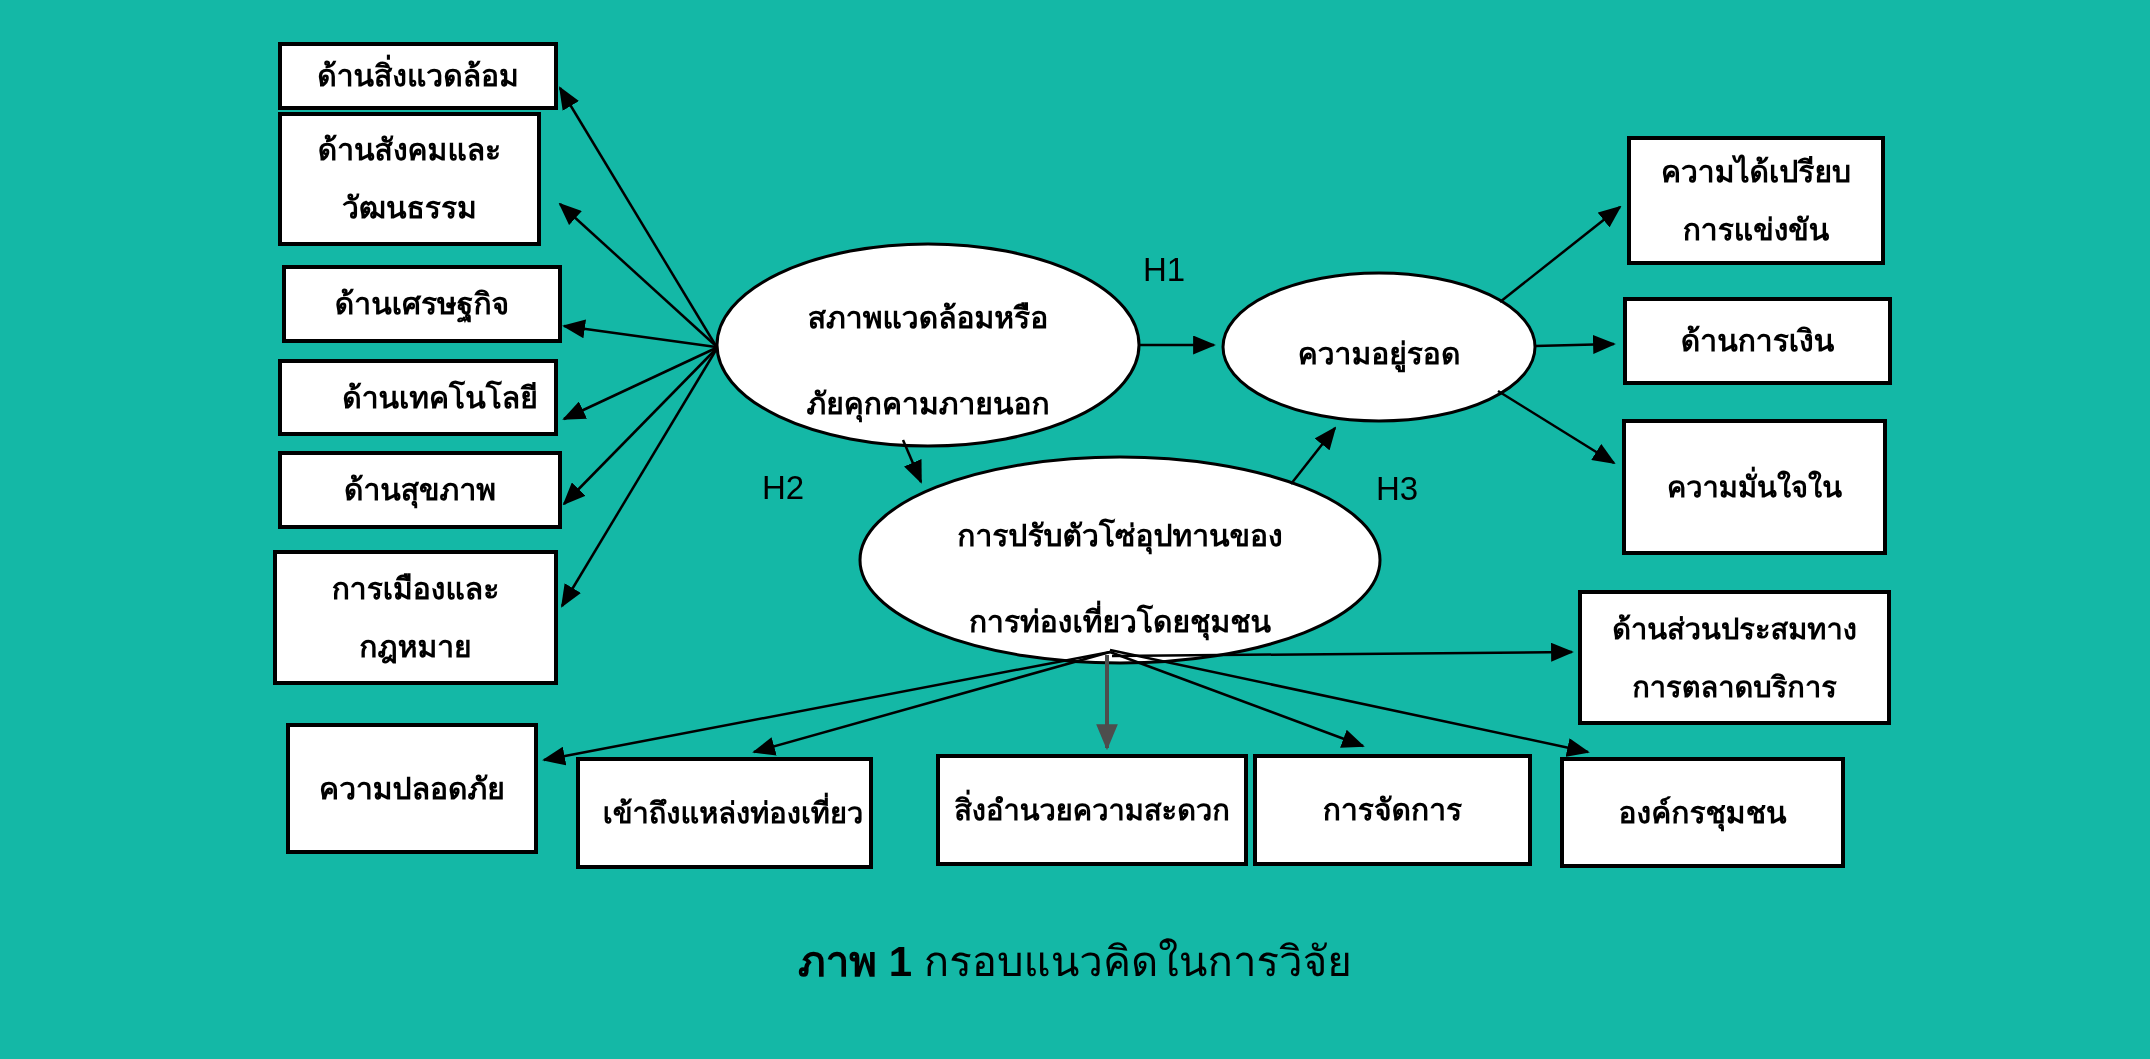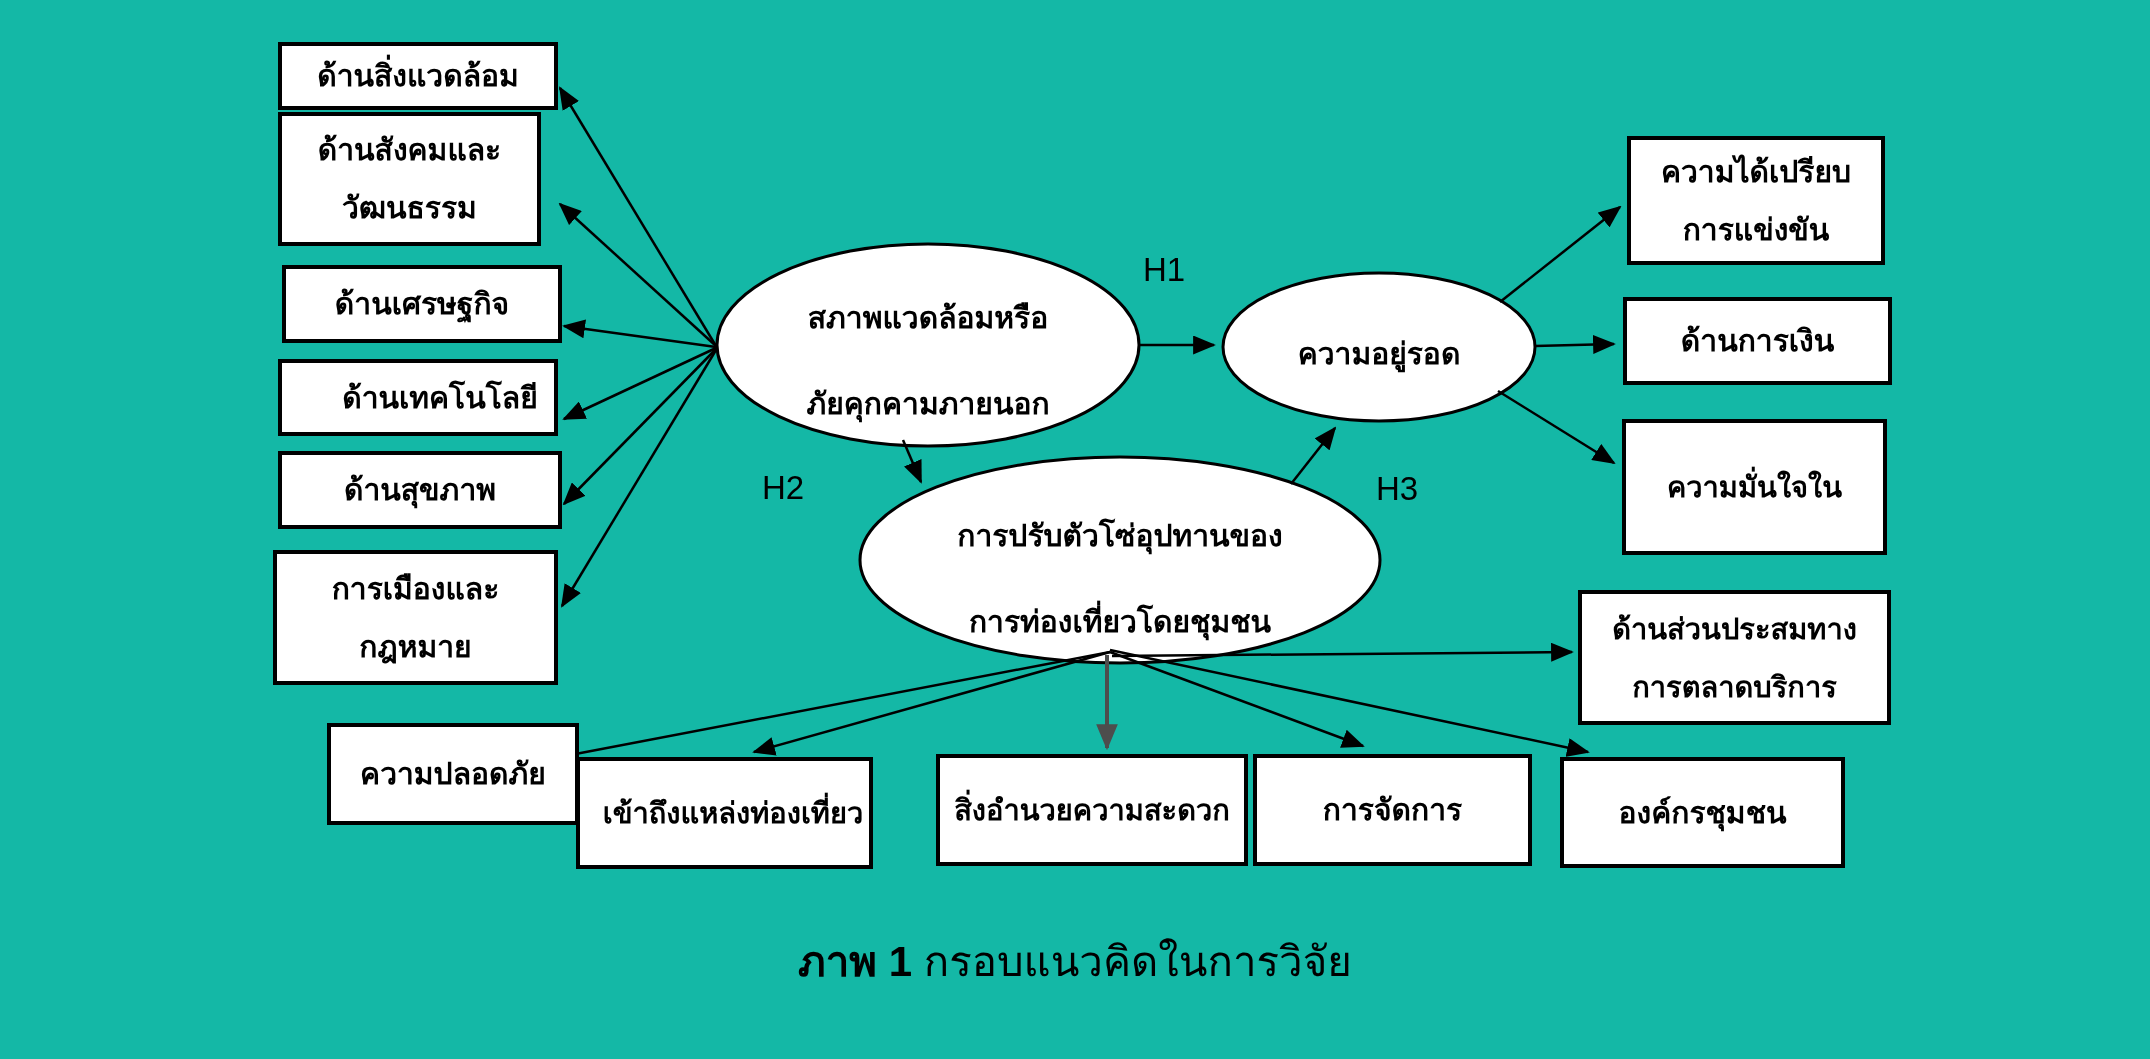--- a/index.html
+++ b/index.html
@@ -79,21 +79,21 @@
     <span class="ln">ด้านเทคโนโลยี</span>
   </div>
   <div class="node" style="left:278px;top:451px;width:284px;height:78px;">
     <span class="ln">ด้านสุขภาพ</span>
   </div>
   <div class="node" style="left:273px;top:550px;width:285px;height:135px;">
     <span class="ln">การเมืองและ</span>
     <span class="ln">กฎหมาย</span>
   </div>
 
-  <div class="node" style="left:286px;top:723px;width:252px;height:102px;margin-left:41px;">
+  <div class="node" style="left:286px;top:723px;width:252px;height:131px;">
     <span class="ln">ความปลอดภัย</span>
   </div>
   <div class="node" style="left:576px;top:757px;width:297px;height:112px;font-size:29px;padding-left:17px;">
     <span class="ln">เข้าถึงแหล่งท่องเที่ยว</span>
   </div>
   <div class="node" style="left:936px;top:754px;width:312px;height:112px;font-size:29px;">
     <span class="ln">สิ่งอำนวยความสะดวก</span>
   </div>
   <div class="node" style="left:1253px;top:754px;width:279px;height:112px;">
     <span class="ln">การจัดการ</span>

